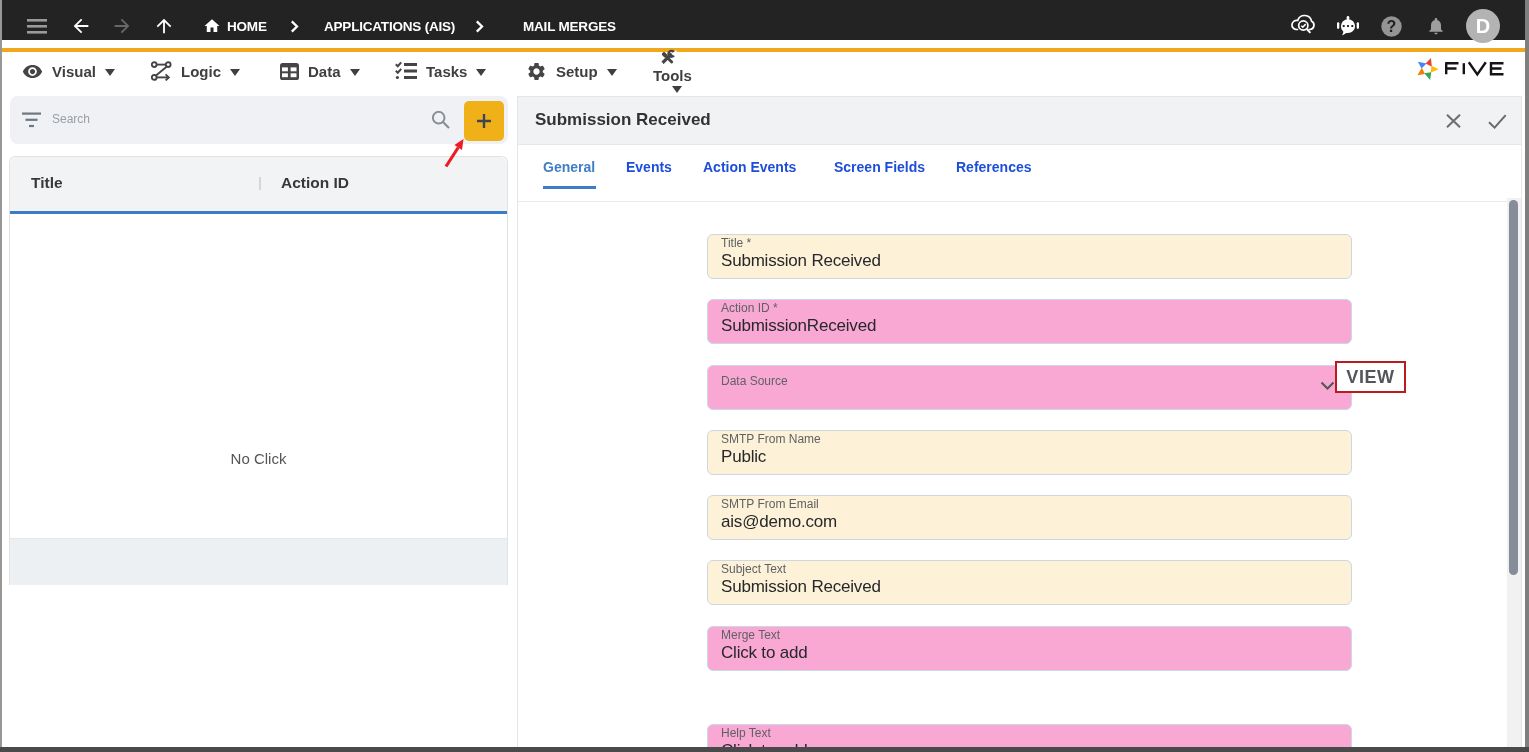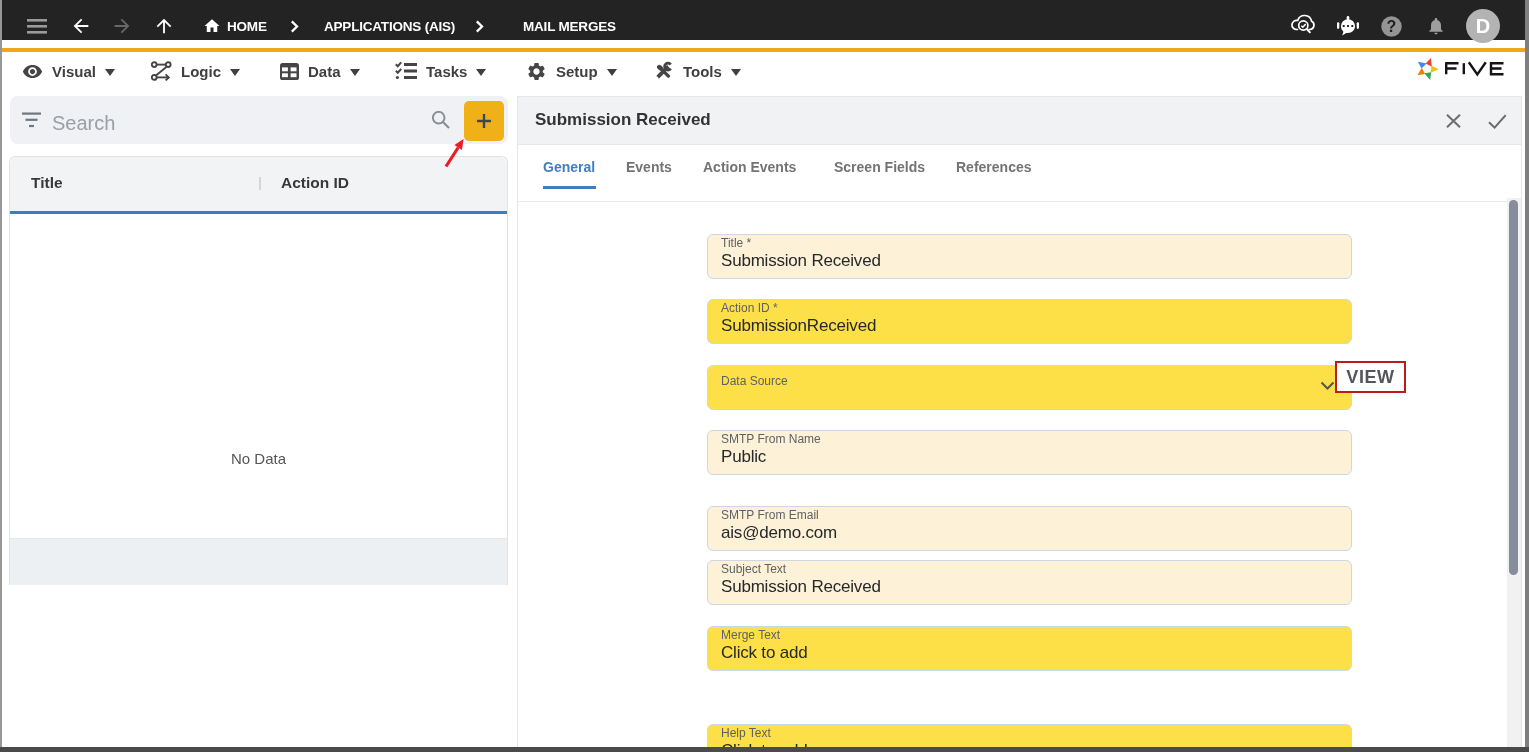--- a/index.html
+++ b/index.html
@@ -14,42 +14,42 @@
   .crumb { position:absolute; top:2px; height:48px; display:flex; align-items:center; color:#fff; font-size:13.5px; font-weight:bold; letter-spacing:-0.2px; white-space:nowrap; }
 
   
   .toolbar { position:absolute; left:0; top:52px; width:1529px; height:44px; background:#fff; }
   .tool-item { position:absolute; top:-3px; height:44px; display:flex; align-items:center; color:#3f3f3f; font-size:15px; font-weight:bold; }
   .tool-item svg.micon { margin-right:9px; }
   .caret { width:0; height:0; border-left:5.5px solid transparent; border-right:5.5px solid transparent; border-top:7px solid #3f3f3f; margin-left:9px; margin-top:2px; }
 
   
   .searchbar { position:absolute; left:10px; top:96px; width:498px; height:48px; background:#eff1f4; border-radius:8px; }
-  .search-ph { position:absolute; left:52px; top:112px; font-size:20px; color:#9aa0a6; }
+  .search-ph { position:absolute; left:52px; top:112px; font-size:12px; color:#9aa0a6; }
   .addbtn { position:absolute; left:464px; top:101px; width:40px; height:40px; background:#f0b118; border-radius:5px; }
   .grid { position:absolute; left:9px; top:156px; width:499px; height:429px; background:#fff; border:1px solid #e2e2e2; border-bottom:none; border-radius:6px 6px 0 0; }
   .grid-head { position:absolute; left:0; top:0; width:100%; height:57px; background:#f1f3f5; border-radius:6px 6px 0 0; border-bottom:3.5px solid #3b7cc4; }
   .grid-head .h1 { position:absolute; left:21px; top:17px; font-size:15.5px; font-weight:bold; color:#383838; }
   .grid-head .h2 { position:absolute; left:271px; top:17px; font-size:15.5px; font-weight:bold; color:#383838; }
   .grid-head .divi { position:absolute; left:249px; top:20px; width:2px; height:13px; background:#d4d6d9; }
   .norows { position:absolute; left:0; top:293px; width:100%; text-align:center; font-size:15px; color:#555; }
   .grid-foot { position:absolute; left:0; bottom:0; width:100%; height:47px; background:#edf0f2; border-top:1px solid #e4e6e8; }
 
   
   .rpanel { position:absolute; left:517px; top:96px; width:1005px; height:656px; background:#fff; border:1px solid #e4e6e9; border-bottom:none; }
   .rp-head { position:absolute; left:0; top:0; width:100%; height:48px; background:#f1f2f4; border-bottom:1px solid #e6e7e9; }
   .rp-title { position:absolute; left:17px; top:13px; font-size:17px; font-weight:bold; color:#333; }
   .tabs { position:absolute; left:0; top:48px; width:100%; height:57px; border-bottom:1px solid #e8eaed; background:#fff; }
-  .tab { position:absolute; top:14px; font-size:14px; font-weight:bold; color:#737373; }
+  .tab { position:absolute; top:14px; font-size:14px; font-weight:bold; color:#1d4ed8; }
   .tab.active { color:#3f7ec6; }
   .tab-underline { position:absolute; left:25px; top:89px; width:53px; height:3px; background:#3f7ec6; }
 
   .field { position:absolute; left:189px; width:645px; height:45px; border-radius:6px; }
   .field.yellow { background:#fdf2d7; border:1px solid #ccd7e2; }
-  .field.blue { background:#fde047; border:1px solid #c9d9ea; }
+  .field.blue { background:#f9a8d4; border:1px solid #c9d9ea; }
   .field .lab { position:absolute; left:13px; top:1px; font-size:12px; color:#5e6165; }
   .field .val { position:absolute; left:13px; top:16px; font-size:17px; letter-spacing:-0.2px; color:#26282b; }
   .viewbtn { position:absolute; left:817px; top:264px; width:71px; height:32px; background:#fff; border:2px solid #b91c1c; display:flex; align-items:center; justify-content:center; font-size:18px; font-weight:bold; color:#53565a; letter-spacing:0.6px; }
 
   .sb-track { position:absolute; left:989px; top:101px; width:14px; height:555px; background:#f1f1f1; }
   .sb-thumb { position:absolute; left:2px; top:2px; width:9px; height:375px; background:#848d99; border-radius:5px; }
 
   
   .frame-r { position:absolute; right:0; top:0; width:4px; height:752px; background:#7f7f7f; z-index:50; }
   .frame-l { position:absolute; left:0; top:0; width:2px; height:752px; background:#979797; z-index:50; }
@@ -197,21 +197,21 @@
       <span>Tasks</span>
         <span class="caret"></span>
     </div>
     <div class="tool-item" style="left:526px;">
       <svg class="micon" width="21" height="21" viewBox="0 0 24 24" fill="#454545">
           <path d="M19.14 12.94c.04-.3.06-.61.06-.94 0-.32-.02-.64-.07-.94l2.03-1.58c.18-.14.23-.41.12-.61l-1.92-3.32c-.12-.22-.37-.29-.59-.22l-2.39.96c-.5-.38-1.03-.7-1.62-.94l-.36-2.54c-.04-.24-.24-.41-.48-.41h-3.84c-.24 0-.43.17-.47.41l-.36 2.54c-.59.24-1.13.57-1.62.94l-2.39-.96c-.22-.08-.47 0-.59.22L2.74 8.87c-.12.21-.08.47.12.61l2.03 1.58c-.05.3-.09.63-.09.94s.02.64.07.94l-2.03 1.58c-.18.14-.23.41-.12.61l1.92 3.32c.12.22.37.29.59.22l2.39-.96c.5.38 1.03.7 1.62.94l.36 2.54c.05.24.24.41.48.41h3.84c.24 0 .44-.17.47-.41l.36-2.54c.59-.24 1.13-.56 1.62-.94l2.39.96c.22.08.47 0 .59-.22l1.92-3.32c.12-.22.07-.47-.12-.61l-2.01-1.58zM12 15.6c-1.98 0-3.6-1.62-3.6-3.6s1.62-3.6 3.6-3.6 3.6 1.62 3.6 3.6-1.62 3.6-3.6 3.6z"></path>
         </svg>
       <span>Setup</span>
         <span class="caret"></span>
     </div>
-    <div class="tool-item" style="left:653px;">
+    <div class="tool-item" style="left:653px;flex-direction:column;">
       <svg class="micon" width="21" height="21" viewBox="0 0 21 21">
         <g fill="#454545">
           <rect x="2.2" y="8.6" width="16.6" height="3.4" rx="1.2" transform="rotate(45 10.5 10.5)"></rect>
           <rect x="2.6" y="8" width="5.6" height="4.6" rx="1.4" transform="rotate(45 10.5 10.5)"></rect>
           <rect x="1.8" y="8.4" width="16" height="3.9" rx="1.4" transform="rotate(-45 10.5 10.5)"></rect>
         </g>
         <circle cx="15" cy="5.6" r="3.4" fill="none" stroke="#454545" stroke-width="2.8"></circle>
         <path d="M15 5.6 L21 1.2 L21 10 Z" fill="#ffffff"></path>
         <rect x="2.7" y="15.5" width="2.3" height="2.3" fill="#ffffff" transform="rotate(-45 3.85 16.65)"></rect>
       </svg>
@@ -277,21 +277,21 @@
       <path d="M26.5 6 L25 16.9 L17.4 12.1 Z" fill="#ec1c24"></path>
     </svg>
   </div>
 
   <div class="grid">
     <div class="grid-head">
       <span class="h1">Title</span>
       <span class="divi"></span>
       <span class="h2">Action ID</span>
     </div>
-    <div class="norows">No Data</div>
+    <div class="norows">No Click</div>
     <div class="grid-foot"></div>
   </div>
 
   <div class="rpanel">
     <div class="rp-head">
       <div class="rp-title">Submission Received</div>
       <svg style="position:absolute;left:928px;top:17px;" width="15" height="14" viewBox="0 0 15 14" fill="none" stroke="#6e6e6e" stroke-width="2">
           <path d="M1 0.7 L14 13.3 M14 0.7 L1 13.3"></path>
         </svg>
       <svg style="position:absolute;left:970px;top:17px;" width="19" height="15" viewBox="0 0 19 15" fill="none" stroke="#6a6a6a" stroke-width="2">
@@ -319,21 +319,21 @@
         <span class="lab" style="top:8px;">Data Source</span>
       <svg style="position:absolute;right:16px;top:15px;" width="15" height="10" viewBox="0 0 15 10" fill="none" stroke="#555" stroke-width="2">
           <path d="M1.5 1.5 L7.5 7.5 L13.5 1.5"></path>
         </svg>
     </div>
     <div class="viewbtn">VIEW</div>
     <div class="field yellow" style="top:333px;">
         <span class="lab">SMTP From Name</span>
         <span class="val">Public</span>
       </div>
-    <div class="field yellow" style="top:398px;margin-top:11px;">
+    <div class="field yellow" style="top:398px;">
         <span class="lab">SMTP From Email</span>
         <span class="val">ais@demo.com</span>
       </div>
     <div class="field yellow" style="top:463px;">
         <span class="lab">Subject Text</span>
         <span class="val">Submission Received</span>
       </div>
     <div class="field blue" style="top:529px;">
         <span class="lab">Merge Text</span>
         <span class="val">Click to add</span>

